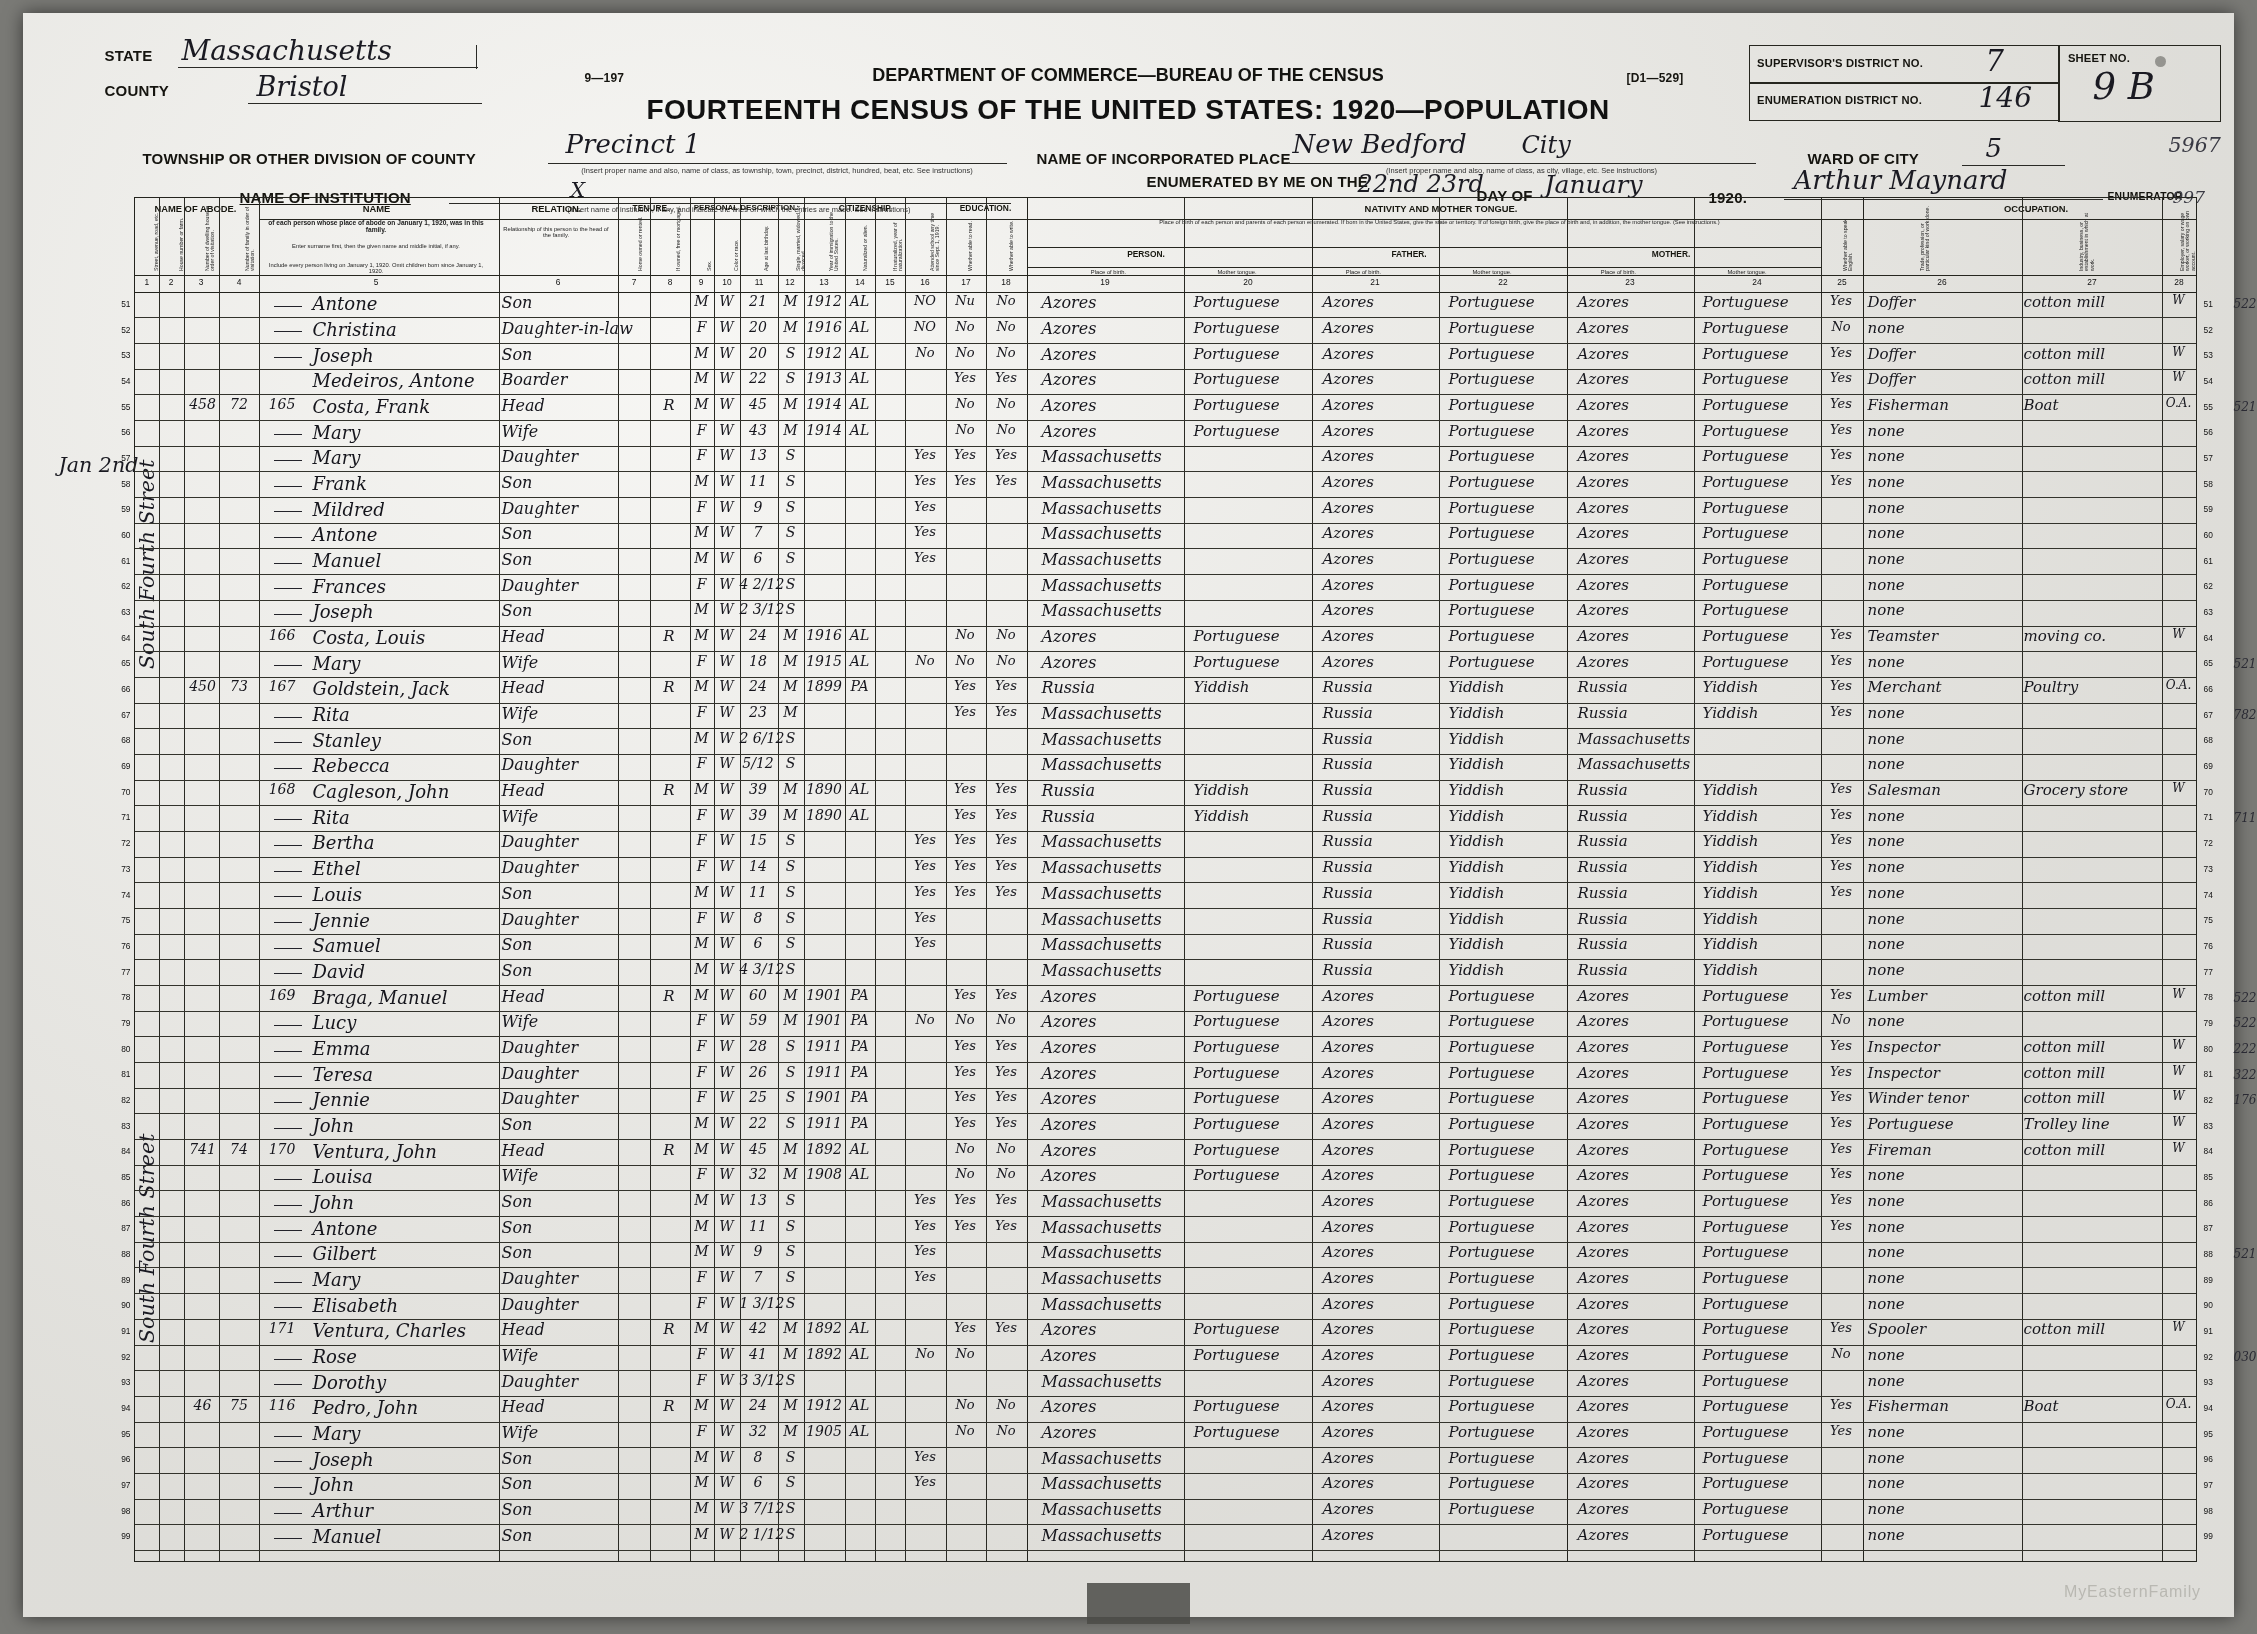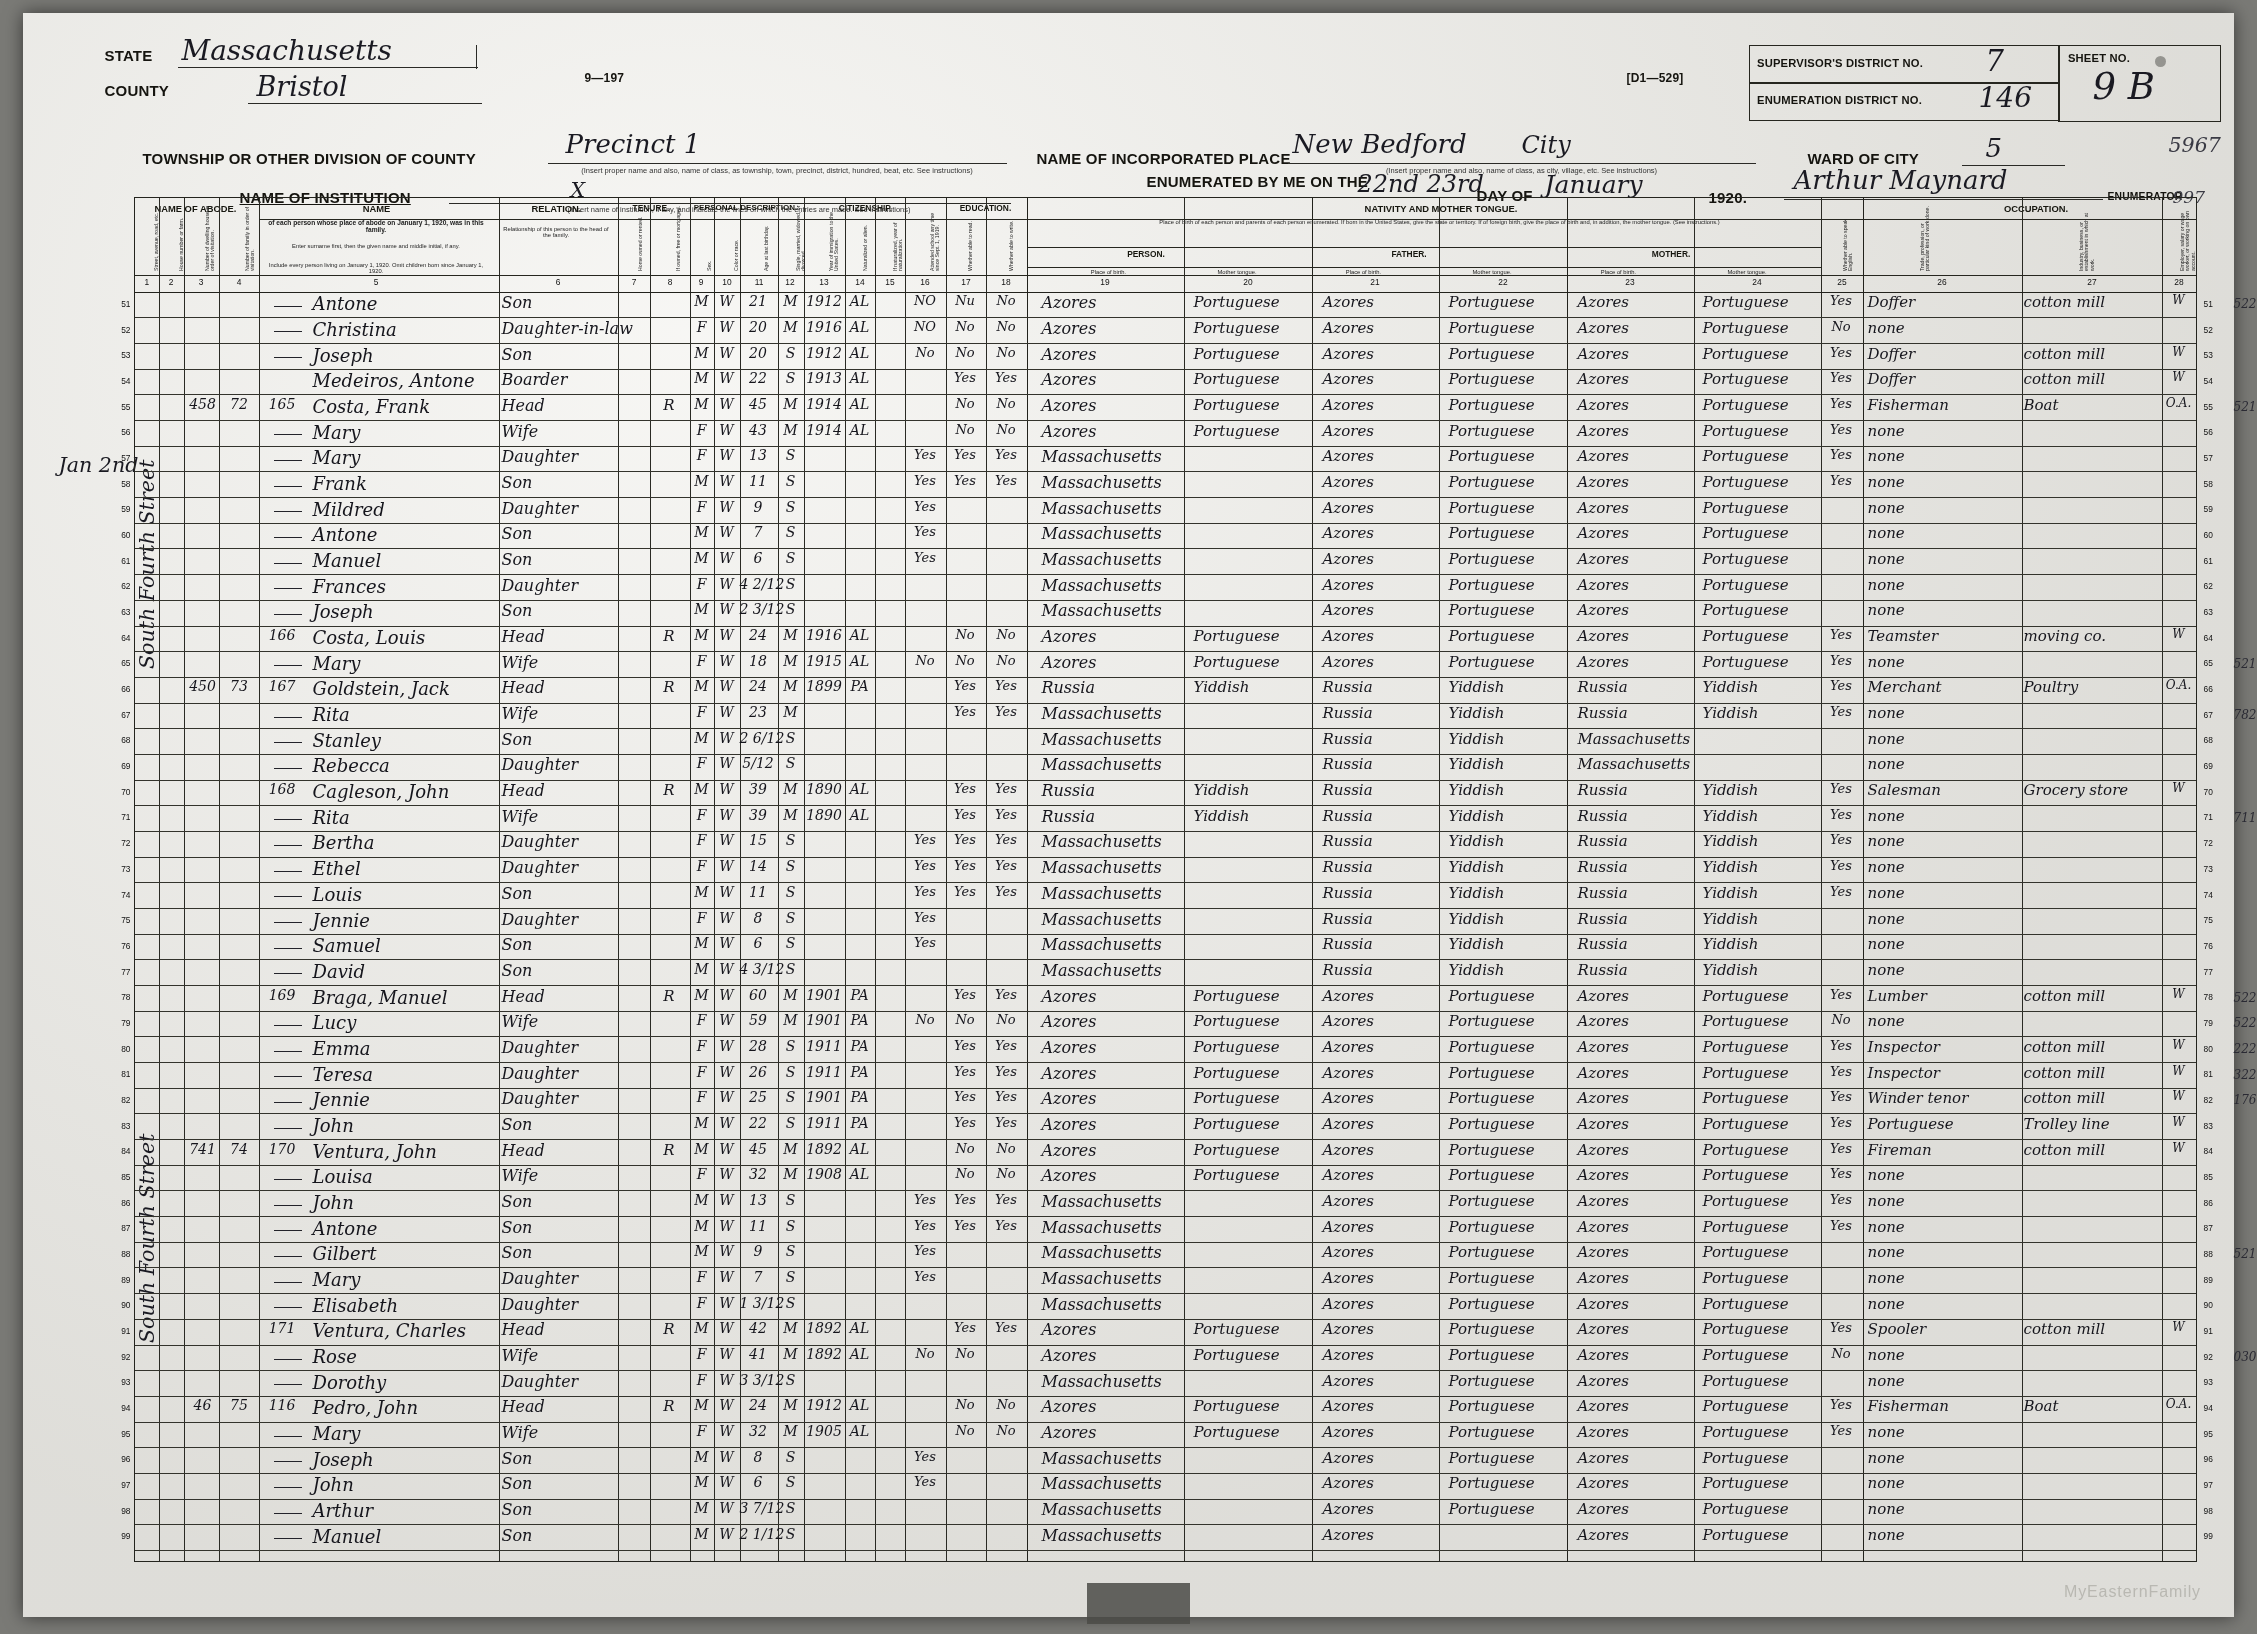--- a/index.html
+++ b/index.html
@@ -62,20 +62,22 @@
       <span class="tiny" style="left:464px;top:153px;width:581px;text-align:center;">(Insert proper name and also, name of class, as township, town, precinct, district, hundred, beat, etc. See instructions)</span>
 
       <span class="lbl" style="left:217px;top:176px;text-decoration:underline;">NAME OF INSTITUTION</span>
       <span class="hand" style="left:548px;top:165px;font-size:20.6px;">X</span>
       <div class="rule" style="left:426px;top:190px;width:562px;"></div>
       <span class="tiny" style="left:426px;top:192px;width:581px;text-align:center;">(Insert name of institution, if any, and indicate the lines on which the entries are made. See instructions)</span>
 
       <span class="lbl" style="left:562px;top:58px;font-size:12px;">9—197</span>
       <span class="lbl" style="left:1604px;top:58px;font-size:12px;">[D1—529]</span>
 
+      <div class="title1" style="top:52px;">DEPARTMENT OF COMMERCE—BUREAU OF THE CENSUS</div>
+      <div class="title2" style="top:81px;">FOURTEENTH CENSUS OF THE UNITED STATES: 1920—POPULATION</div>
 
       <span class="lbl" style="left:1014px;top:137px;">NAME OF INCORPORATED PLACE</span>
       <span class="hand" style="left:1270px;top:116px;font-size:26px;">New Bedford</span>
       <span class="hand" style="left:1499px;top:118px;font-size:24px;">City</span>
       <div class="rule" style="left:1265px;top:150px;width:468px;"></div>
       <span class="tiny" style="left:1246px;top:153px;width:506px;text-align:center;">(Insert proper name and also, name of class, as city, village, etc. See instructions)</span>
 
       <span class="lbl" style="left:1785px;top:137px;">WARD OF CITY</span>
       <span class="hand" style="left:1963px;top:120px;font-size:26px;">5</span>
       <div class="rule" style="left:1939px;top:152px;width:103px;"></div>

